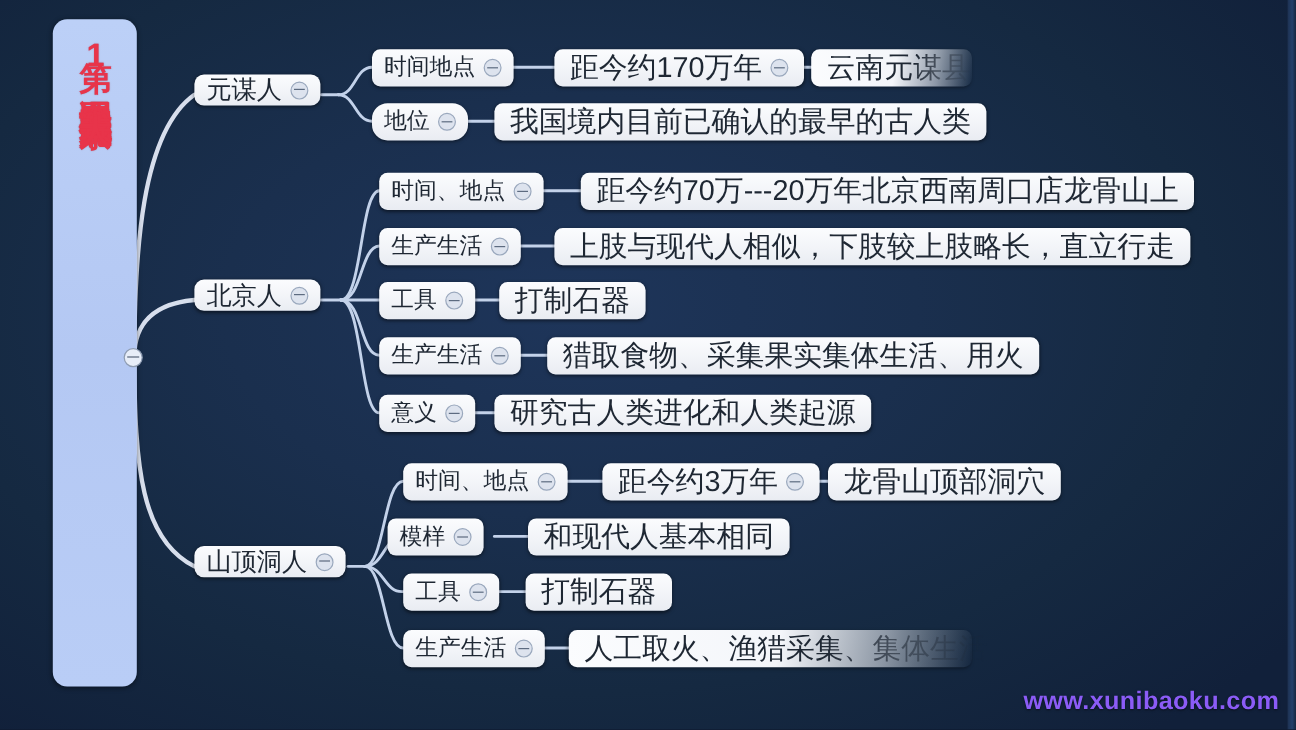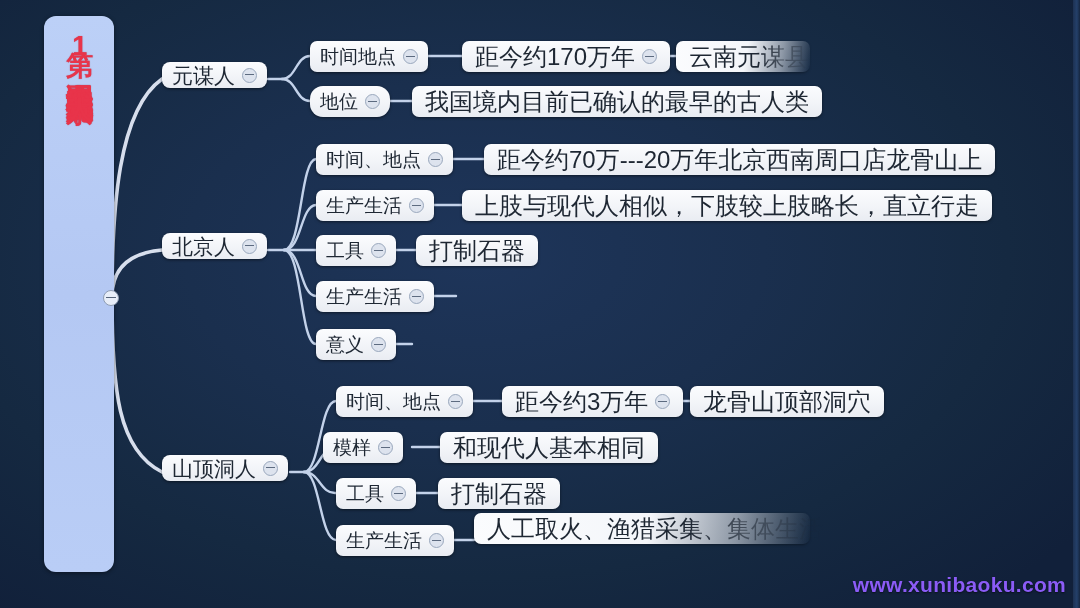--- a/index.html
+++ b/index.html
@@ -269,25 +269,31 @@
     <span class="toggle"></span>
   </div>
   <div class="node leaf" style="left:416px; top:235px;">
     <span class="label">打制石器</span>
   </div>
 
   <div class="node" style="left:316px; top:281px;">
     <span class="label">生产生活</span>
     <span class="toggle"></span>
   </div>
+  <div class="node leaf" style="left:456px; top:281px;">
+    <span class="label">猎取食物、采集果实集体生活、用火</span>
+  </div>
 
   <div class="node" style="left:316px; top:329px;">
     <span class="label">意义</span>
     <span class="toggle"></span>
   </div>
+  <div class="node leaf" style="left:412px; top:329px;">
+    <span class="label">研究古人类进化和人类起源</span>
+  </div>
 
   <div class="node branch1" style="left:162px; top:455px;">
     <span class="label">山顶洞人</span>
     <span class="toggle"></span>
   </div>
 
   <div class="node" style="left:336px; top:386px;">
     <span class="label">时间、地点</span>
     <span class="toggle"></span>
   </div>
@@ -312,18 +318,18 @@
     <span class="toggle"></span>
   </div>
   <div class="node leaf" style="left:438px; top:478px;">
     <span class="label">打制石器</span>
   </div>
 
   <div class="node" style="left:336px; top:525px;">
     <span class="label">生产生活</span>
     <span class="toggle"></span>
   </div>
-  <div class="node leaf faded" style="left:474px; top:513px; width:336px;">
+  <div class="node leaf faded" style="left:474px; top:525px; width:336px;">
     <span class="label">人工取火、渔猎采集、集体生活</span>
   </div>
 
   <div class="watermark">www.xunibaoku.com</div>
 </div>
 
 </body></html>

